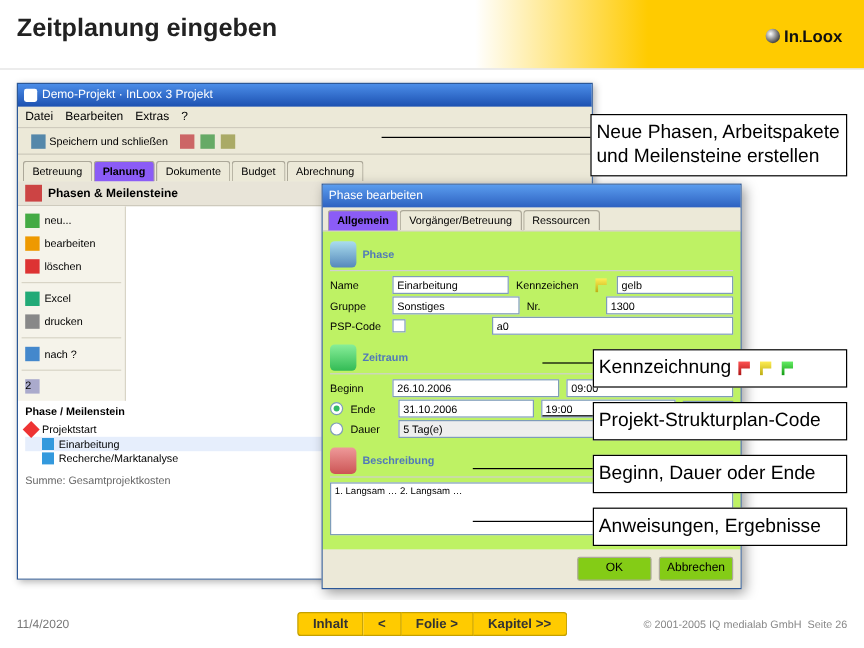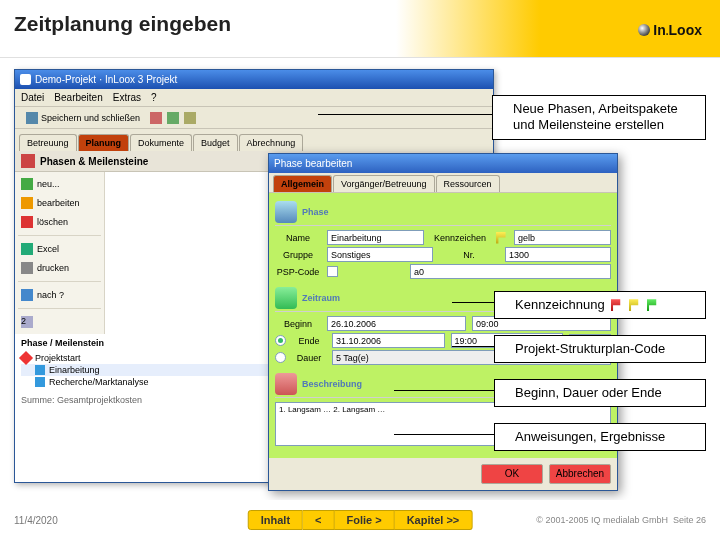--- a/index.html
+++ b/index.html
@@ -13,21 +13,21 @@
 .content{position:absolute;top:69px;left:14px;right:14px;bottom:52px;}
 .app-window{position:absolute;top:0;left:0;width:480px;background:#f3f1ea;border:1px solid #2b5797;box-shadow:2px 2px 6px rgba(0,0,0,.3);}
 .titlebar{height:19px;background:linear-gradient(#4b8de8,#1c50b0);color:#fff;font-size:10px;display:flex;align-items:center;padding:0 5px;gap:4px;}
 .titlebar-icon{width:11px;height:11px;background:#fff;border-radius:2px;}
 .menubar{height:18px;background:#ece9d8;font-size:10px;display:flex;align-items:center;gap:10px;padding:0 6px;border-bottom:1px solid #c8c4b6;}
 .toolbar{height:22px;background:#ece9d8;display:flex;align-items:center;gap:5px;padding:0 6px;border-bottom:1px solid #c8c4b6;}
 .tb-btn{font-size:9px;display:flex;align-items:center;gap:3px;padding:1px 4px;border:1px solid transparent;}
 .tb-ico{width:12px;height:12px;background:#5a9;}
 .tabstrip{height:22px;background:#ece9d8;display:flex;align-items:flex-end;gap:0;padding:0 4px;}
 .tab{font-size:9px;padding:3px 7px;background:#ece9d8;border:1px solid #aca899;border-bottom:none;border-radius:3px 3px 0 0;margin-right:1px;}
-.tab.active{background:#c2410c;font-weight:bold;}
+.tab.active{background:#8b5cf6;font-weight:bold;}
 .workarea{background:#fff;display:flex;height:310px;flex-direction:column;}
 .section-header{background:#e8e4d8;padding:3px 6px;font-size:10px;font-weight:bold;border-bottom:1px solid #c8c4b6;display:flex;align-items:center;gap:5px;}
 .sh-icon{width:14px;height:14px;background:#c44;}
 .left-panel{width:90px;border-right:1px solid #d8d4c6;background:#f5f3ea;padding:4px 3px;display:flex;flex-direction:column;gap:3px;}
 .lp-btn{font-size:9px;display:flex;align-items:center;gap:4px;padding:2px 3px;}
 .lp-ico{width:12px;height:12px;display:inline-block;}
 .lp-plus{background:#4a4;}
 .lp-pencil{background:#e90;}
 .lp-x{background:#d33;}
 .lp-div{height:1px;background:#d8d4c6;margin:2px 0;}
@@ -38,33 +38,33 @@
 
 .dialog{position:absolute;top:84px;left:254px;width:350px;background:#f3f1ea;border:1px solid #2b5797;box-shadow:3px 3px 10px rgba(0,0,0,.4);}
 .dialog .titlebar{background:linear-gradient(#5a9cee,#2d61c0);}
 .dlg-tabs{height:20px;background:#ece9d8;display:flex;align-items:flex-end;padding:2px 4px 0;border-bottom:1px solid #c8c4b6;}
 .dlg-body{background:#bef264;padding:6px;font-size:9px;}
 .group{margin-bottom:6px;}
 .group-h{display:flex;align-items:center;gap:5px;font-weight:bold;padding:2px 0;color:#5179b8;border-bottom:1px solid #d0d0d0;margin-bottom:4px;}
 .g-ico{width:22px;height:22px;background:linear-gradient(#ade,#58b);border-radius:4px;}
 .g-ico2{background:linear-gradient(#8e9,#3b5);}
 .g-ico3{background:linear-gradient(#e99,#c55);}
-.row{display:flex;align-items:center;gap:6px;margin:2px 0;text-align:center;}
+.row{display:flex;align-items:center;gap:6px;margin:2px 0;}
 .lbl{width:46px;font-size:9px;}
 .inp{flex:1;height:15px;border:1px solid #7f9db9;background:#fff;font-size:9px;padding:0 3px;display:flex;align-items:center;}
 .sel{width:90px;}
 .chk{width:11px;height:11px;border:1px solid #7f9db9;background:#fff;}
 .radio{width:11px;height:11px;border:1px solid #7f9db9;border-radius:50%;background:#fff;display:inline-flex;align-items:center;justify-content:center;}
 .radio.on::after{content:"";width:5px;height:5px;background:#3b6;border-radius:50%;}
 .color-box{width:42px;height:13px;background:#ffe600;border:1px solid #7f9db9;}
 .memo{width:100%;height:44px;border:1px solid #7f9db9;background:#fff;font-size:8px;padding:2px 3px;line-height:1.3;}
 .dlg-footer{display:flex;justify-content:flex-end;gap:6px;padding:6px;background:#ece9d8;}
-.btn{width:62px;height:20px;font-size:10px;background:#ef4444;border:1px solid #aca899;border-radius:2px;text-align:center;line-height:18px;}
-
-.callout{position:absolute;background:#fff;border:1px solid #000;font-size:13px;padding:5px 20px;line-height:1.25;}
+.btn{width:62px;height:20px;font-size:10px;background:#84cc16;border:1px solid #aca899;border-radius:2px;text-align:center;line-height:18px;}
+
+.callout{position:absolute;background:#fff;border:1px solid #000;font-size:16px;padding:5px 4px;line-height:1.25;}
 .c1{top:26px;right:0;width:214px;}
 .c2{top:222px;right:0;width:212px;display:flex;align-items:center;gap:6px;}
 .c3{top:266px;right:0;width:212px;}
 .c4{top:310px;right:0;width:212px;}
 .c5{top:354px;right:0;width:212px;}
 .flag{width:12px;height:12px;display:inline-block;}
 .flag.red{background:linear-gradient(#f55,#a11);clip-path:polygon(0 0,80% 0,80% 50%,20% 50%,20% 100%,0 100%);}
 .flag.yel{background:linear-gradient(#fe5,#ba1);clip-path:polygon(0 0,80% 0,80% 50%,20% 50%,20% 100%,0 100%);}
 .flag.grn{background:linear-gradient(#6e6,#191);clip-path:polygon(0 0,80% 0,80% 50%,20% 50%,20% 100%,0 100%);}
 .leader{position:absolute;background:#000;height:1px;}

